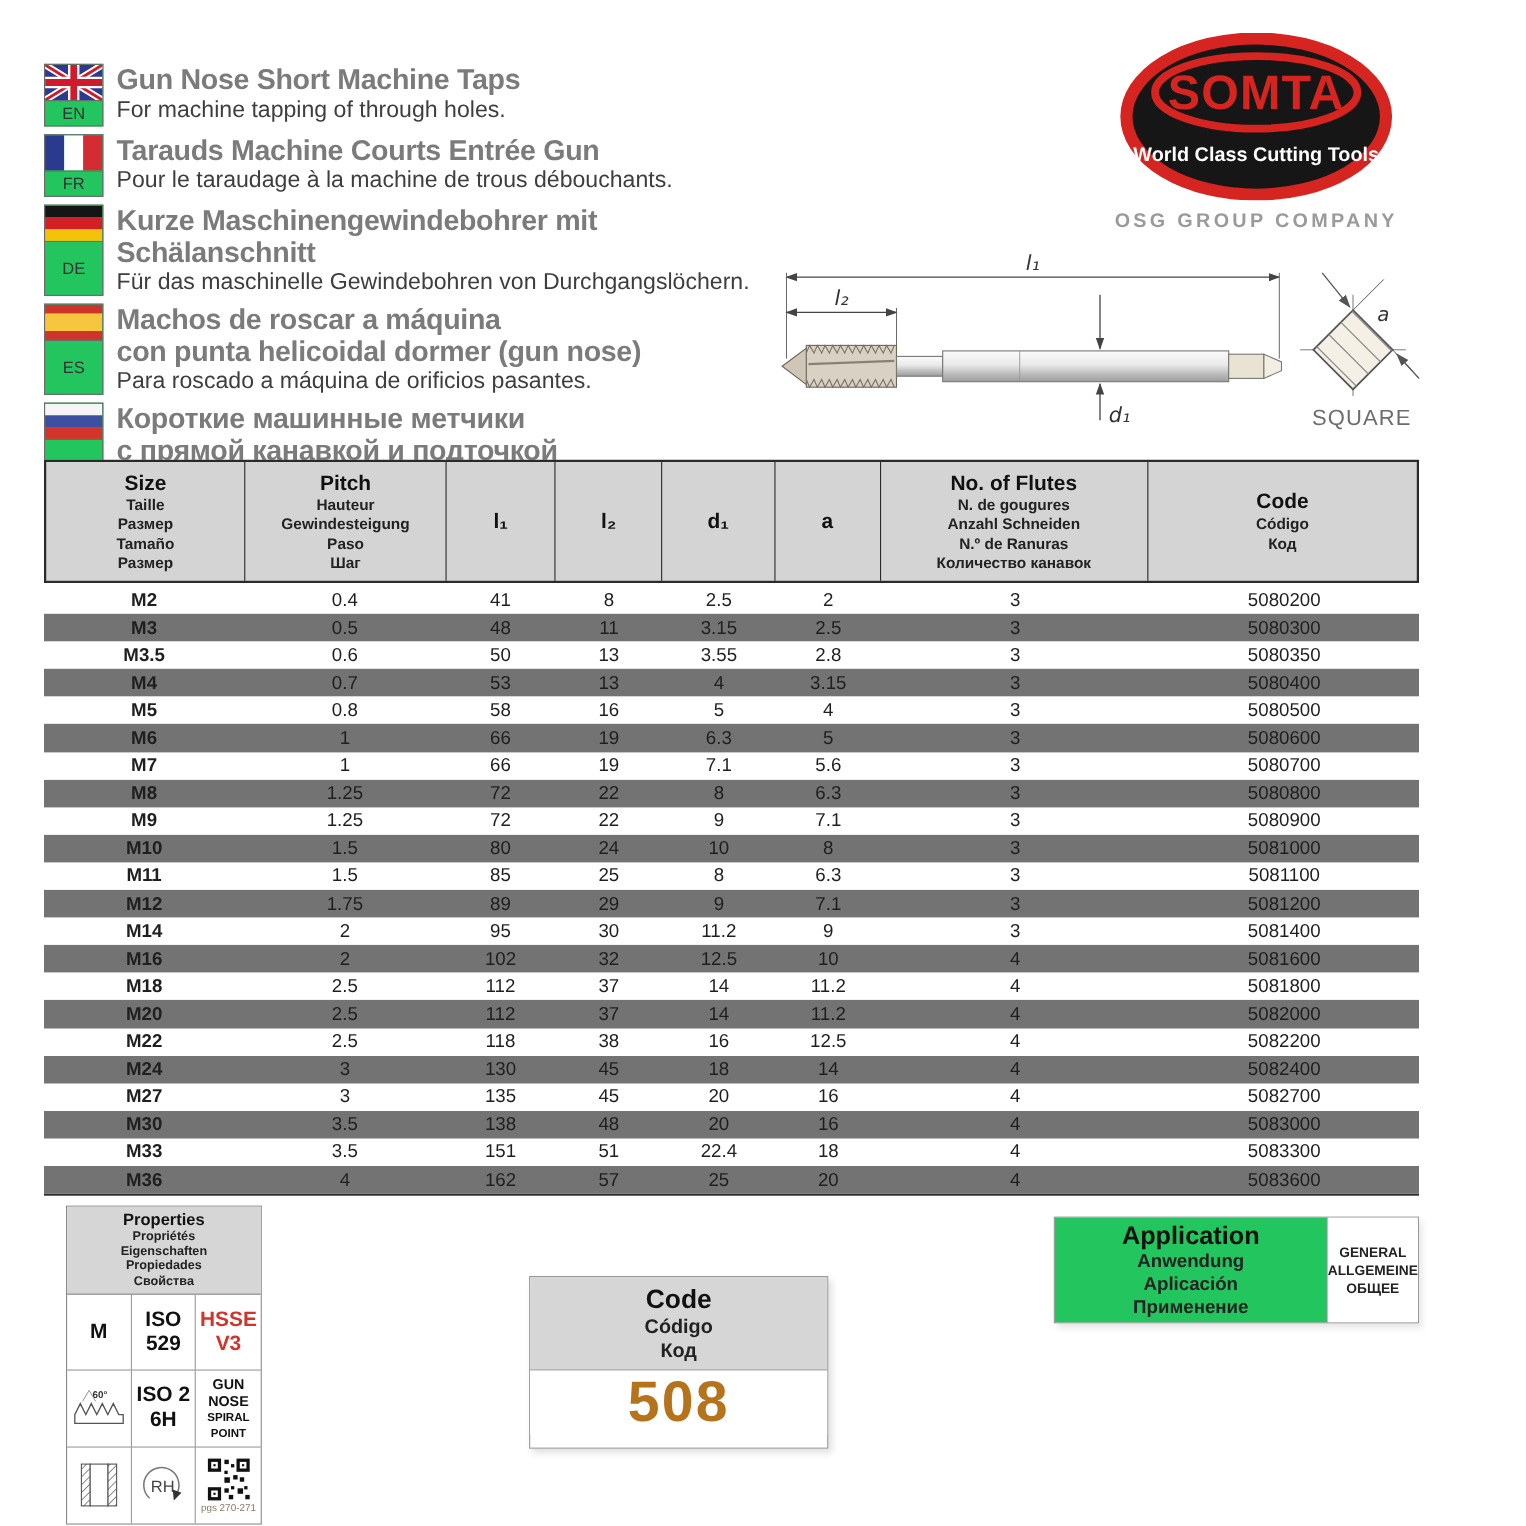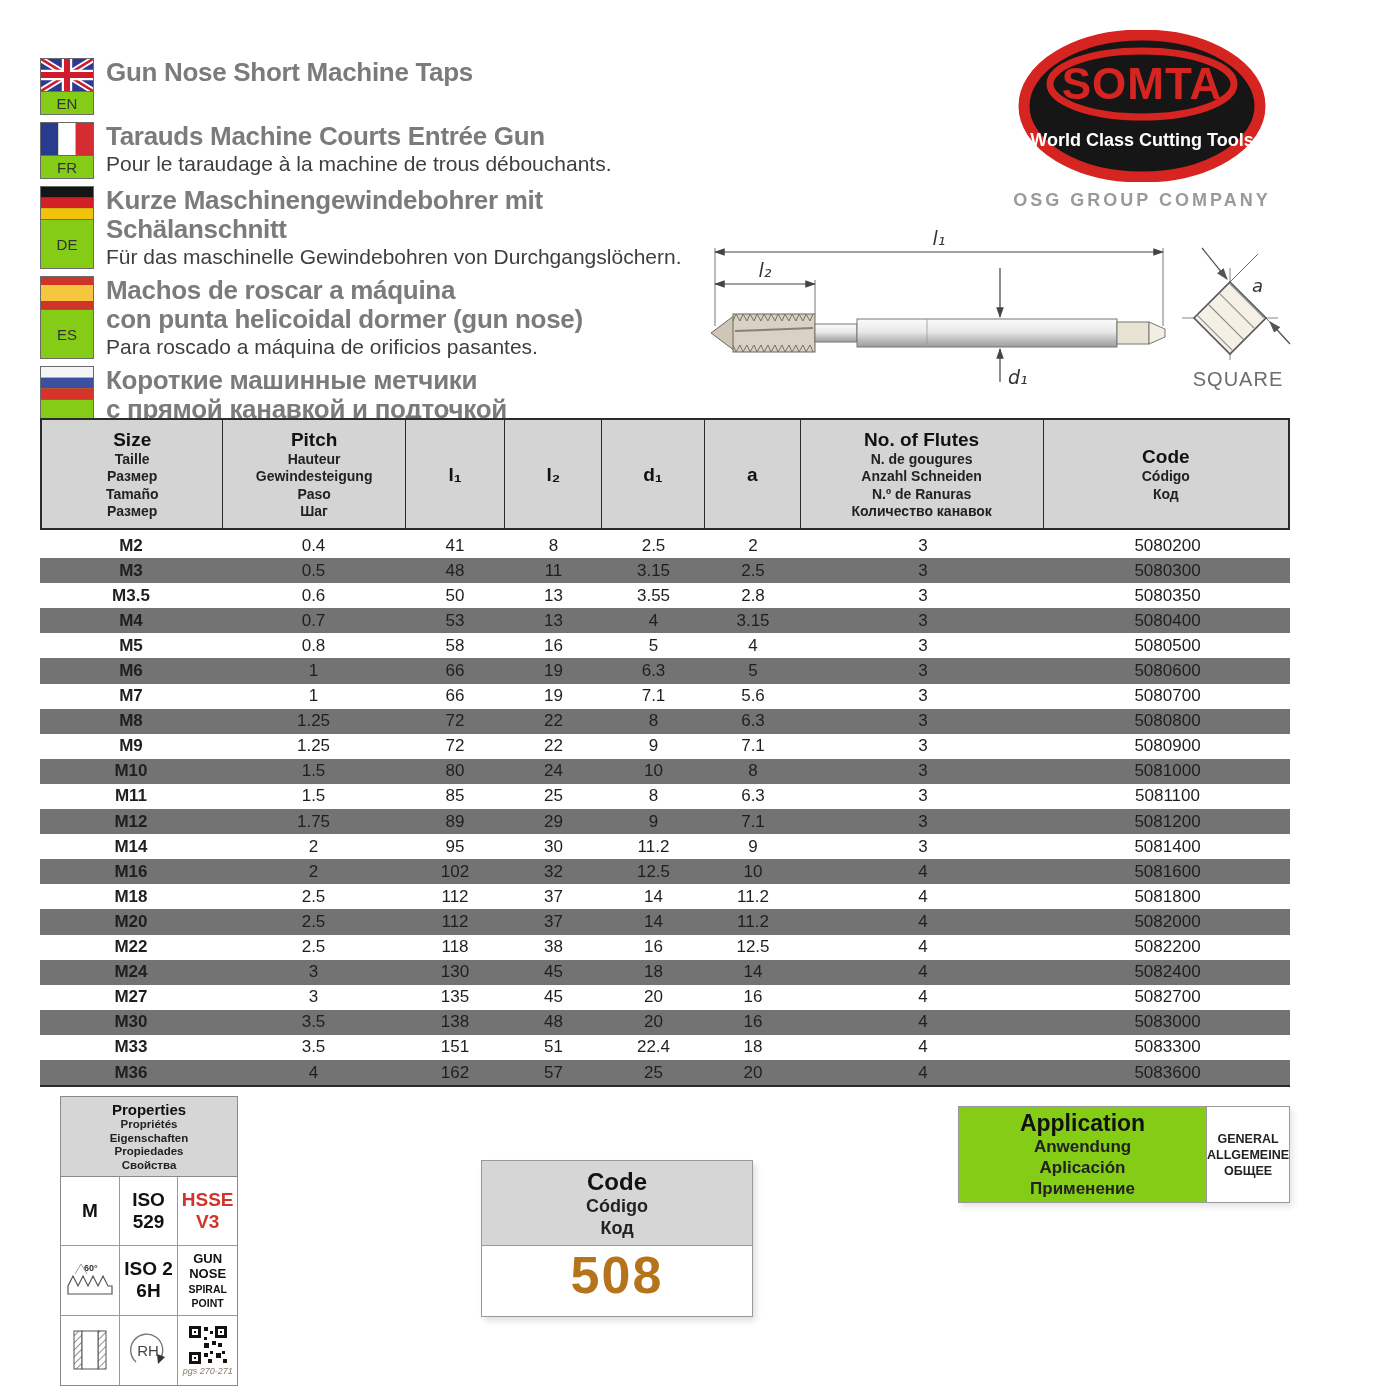--- a/index.html
+++ b/index.html
@@ -3,21 +3,21 @@
 <meta charset="utf-8">
 <style>
   * { margin:0; padding:0; box-sizing:border-box; }
   html,body { background:#ffffff; }
   body { font-family:"Liberation Sans","DejaVu Sans",sans-serif; width:1387px; height:1387px; position:relative; color:#222; }
   .page { position:absolute; inset:0; width:1387px; height:1387px; background:#fff; overflow:hidden; }
 
   
   .langs { position:absolute; left:40px; top:58px; width:665px; display:flex; flex-direction:column; gap:7px; }
   .lang-block { display:flex; gap:12px; }
-  .flag-unit { width:54px; flex:0 0 54px; border:1.5px solid #6a6a6a; background:#84cc16; display:flex; flex-direction:column; }
+  .flag-unit { width:54px; flex:0 0 54px; border:1.5px solid #6a6a6a; background:#22c55e; display:flex; flex-direction:column; }
   .flag { width:100%; height:33px; flex:0 0 33px; border-bottom:1.5px solid #6a6a6a; }
   .flag svg { display:block; width:100%; height:100%; }
   .flag-label { flex:1; min-height:22px; display:flex; align-items:center; justify-content:center; font-size:15px; color:#333; }
   .lang-text { flex:1; padding-top:0px; }
   .lang-title { font-size:26px; font-weight:bold; color:#7b7b7b; line-height:29px; letter-spacing:-0.3px; }
   .lang-sub { font-size:21px; color:#3e3e3e; line-height:25px; }
 
   
   .brand { position:absolute; left:1012px; top:30px; width:260px; text-align:center; }
   .brand svg { display:block; margin:0 auto; }
@@ -48,32 +48,32 @@
   .props-header { grid-column:1 / span 3; background:#d6d6d6; border-bottom:1.5px solid #8a8a8a; display:flex; flex-direction:column; align-items:center; justify-content:center; }
   .props-header .ph-main { font-size:15px; font-weight:bold; color:#111; line-height:17px; }
   .props-header .ph-sub { font-size:11.5px; font-weight:bold; color:#222; line-height:13.5px; }
   .prop-cell { border-right:1.5px solid #9a9a9a; border-bottom:1.5px solid #9a9a9a; display:flex; flex-direction:column; align-items:center; justify-content:center; text-align:center; }
   .prop-cell:nth-child(3n+1){ border-right:none; }
   .prop-cell.last-row { border-bottom:none; }
   .pc-big { font-size:19px; font-weight:bold; color:#111; line-height:22px; }
   .pc-red { color:#d2342c; }
   .pc-small { font-size:13px; font-weight:bold; color:#111; line-height:15px; }
   .pc-tiny { font-size:10.5px; font-weight:bold; color:#111; line-height:12px; margin-top:2px; }
-  .qr-caption { font-size:9px; color:#8a7a66; margin-top:1px;font-style:italic; }
+  .qr-caption { font-size:9px; color:#8a7a66; margin-top:1px; }
 
   
   .code-panel { position:absolute; left:481px; top:1160px; width:272px; height:157px; border:1.5px solid #999; box-shadow:3px 4px 6px rgba(0,0,0,0.12); }
   .code-header { height:85px; background:#d6d6d6; border-bottom:1.5px solid #999; display:flex; flex-direction:column; align-items:center; justify-content:center; }
   .code-header .ch-main { font-size:24px; font-weight:bold; color:#111; line-height:27px; }
   .code-header .ch-sub { font-size:18px; font-weight:bold; color:#222; line-height:22px; }
   .code-value { height:58px; background:#fff; display:flex; align-items:center; justify-content:center; font-size:52px; font-weight:bold; color:#b5741b; letter-spacing:2px; }
 
   
   .app-panel { position:absolute; left:958px; top:1106px; width:332px; height:97px; border:1.5px solid #999; display:flex; box-shadow:3px 4px 6px rgba(0,0,0,0.10); }
-  .app-left { width:252px; background:#84cc16; border-right:1.5px solid #999; display:flex; flex-direction:column; align-items:center; justify-content:center; }
+  .app-left { width:252px; background:#22c55e; border-right:1.5px solid #999; display:flex; flex-direction:column; align-items:center; justify-content:center; }
   .app-left .al-main { font-size:23px; font-weight:bold; color:#111; line-height:25px; }
   .app-left .al-sub { font-size:17px; font-weight:bold; color:#222; line-height:21px; }
   .app-right { flex:1; background:#fff; display:flex; flex-direction:column; align-items:center; justify-content:center; }
   .app-right div { font-size:12.5px; font-weight:bold; color:#222; line-height:16px; }
 </style>
 </head>
 <body>
 
 <div class="page">
 
@@ -87,20 +87,21 @@
             <path d="M0,0 L60,36 M60,0 L0,36" stroke="#fff" stroke-width="7"></path>
             <path d="M0,0 L60,36 M60,0 L0,36" stroke="#cf1b2b" stroke-width="3"></path>
             <path d="M30,0 V36 M0,18 H60" stroke="#fff" stroke-width="12"></path>
             <path d="M30,0 V36 M0,18 H60" stroke="#cf1b2b" stroke-width="7"></path>
           </svg>
         </div>
         <div class="flag-label">EN</div>
       </div>
       <div class="lang-text">
         <div class="lang-title">Gun Nose Short Machine Taps</div>
+        <div class="lang-sub">For machine tapping of through holes.</div>
       </div>
     </div>
 
     <div class="lang-block">
       <div class="flag-unit">
         <div class="flag">
           <svg viewBox="0 0 60 36" preserveAspectRatio="none">
             <rect width="20" height="36" fill="#2a3b8f"></rect>
               <rect x="20" width="20" height="36" fill="#fff"></rect>
               <rect x="40" width="20" height="36" fill="#d52b33"></rect>

